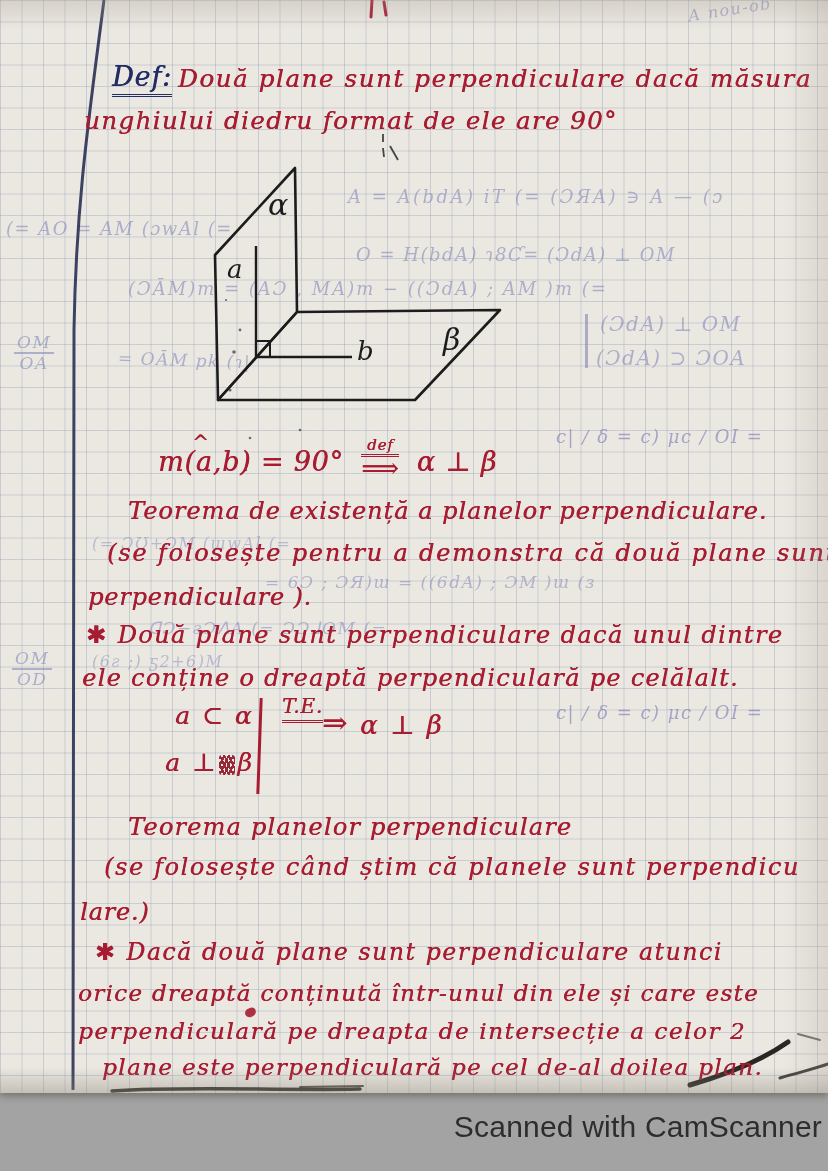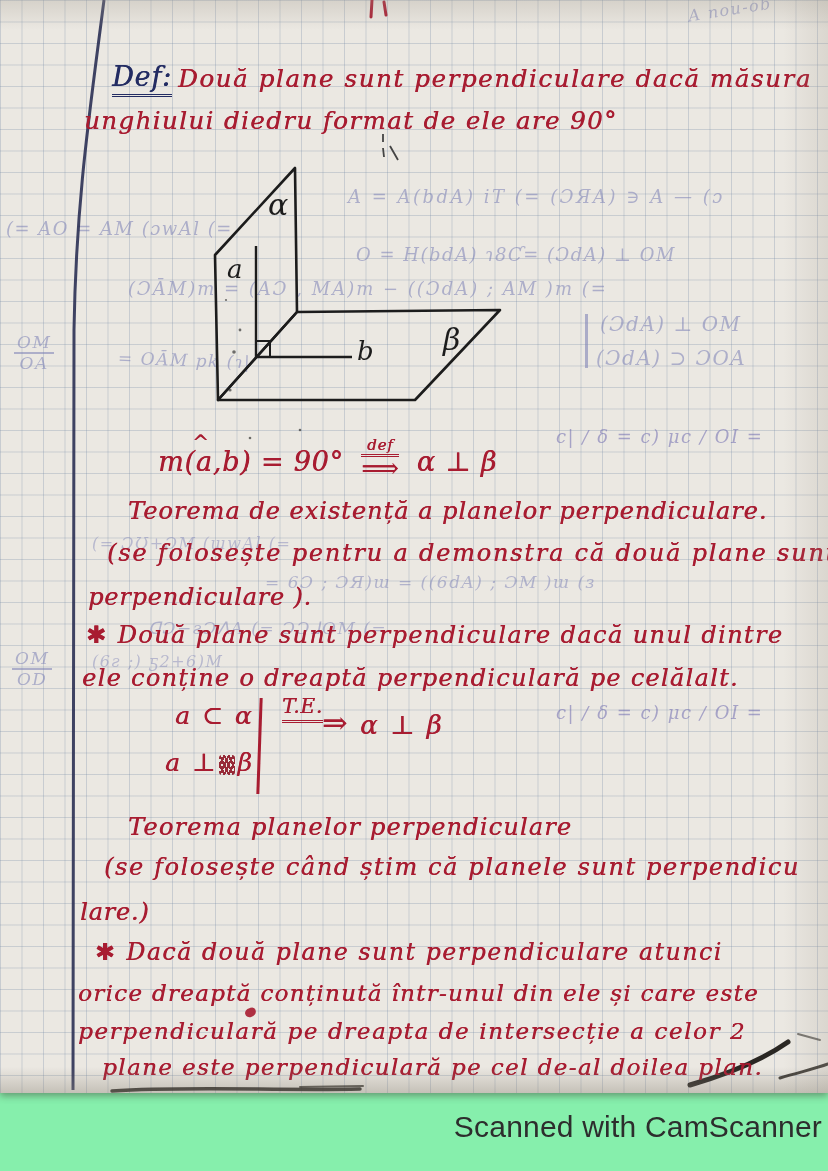--- a/index.html
+++ b/index.html
@@ -1,16 +1,16 @@
 <!DOCTYPE html>
 <html><head>
 <meta charset="utf-8">
 <style>
   html,body{margin:0;padding:0;background:#ffffff;}
-  .stage{position:relative;width:828px;height:1171px;overflow:hidden;background:#86efac;
+  .stage{position:relative;width:828px;height:1171px;overflow:hidden;background:#a3a3a3;
          font-family:"DejaVu Serif", serif;}
   
   .paper{position:absolute;left:0;top:0;width:828px;height:1093px;
     background-color:#ebe8e2;
     background-image:
       linear-gradient(rgba(120,140,168,.30) 1px, transparent 1px),
       linear-gradient(90deg, rgba(120,140,168,.30) 1px, transparent 1px);
     background-size:21.5px 21.5px;
     box-shadow:0 3px 7px rgba(60,55,45,.45);}
   .shade{position:absolute;inset:0;pointer-events:none;

